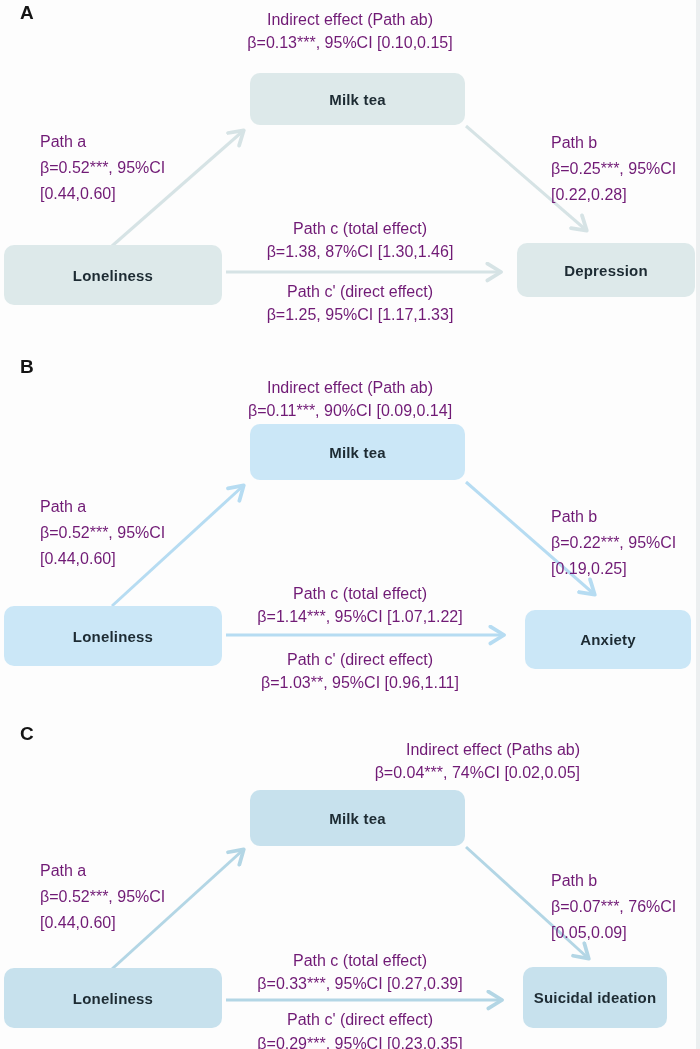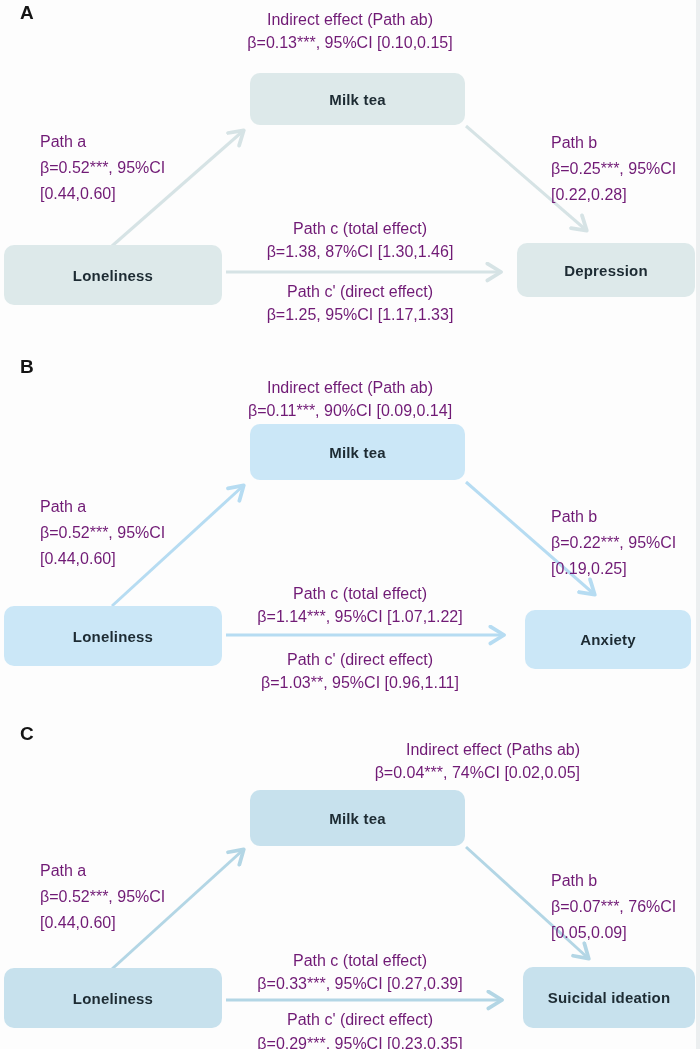--- a/index.html
+++ b/index.html
@@ -134,19 +134,19 @@
     <div class="ann side" style="left:551px;top:163px;width:150px;">
       <div>Path b</div>
       <div>β=0.07***, 76%CI</div>
       <div>[0.05,0.09]</div>
     </div>
     <div class="ann ctr" style="left:210px;top:244px;width:300px;">
       <div>Path c (total effect)</div>
       <div>β=0.33***, 95%CI [0.27,0.39]</div>
     </div>
     <div class="box fillC" style="left:4px;top:263px;width:218px;height:60px;">Loneliness</div>
-    <div class="box fillC" style="left:523px;top:262px;width:172px;height:61px;">Suicidal ideation</div>
+    <div class="box fillC" style="left:523px;top:262px;width:144px;height:61px;">Suicidal ideation</div>
     <div class="ann ctr" style="left:210px;top:303px;width:300px;line-height:24px;">
       <div>Path c' (direct effect)</div>
       <div>β=0.29***, 95%CI [0.23,0.35]</div>
     </div>
   </section>
 </div>
 
 </body></html>

